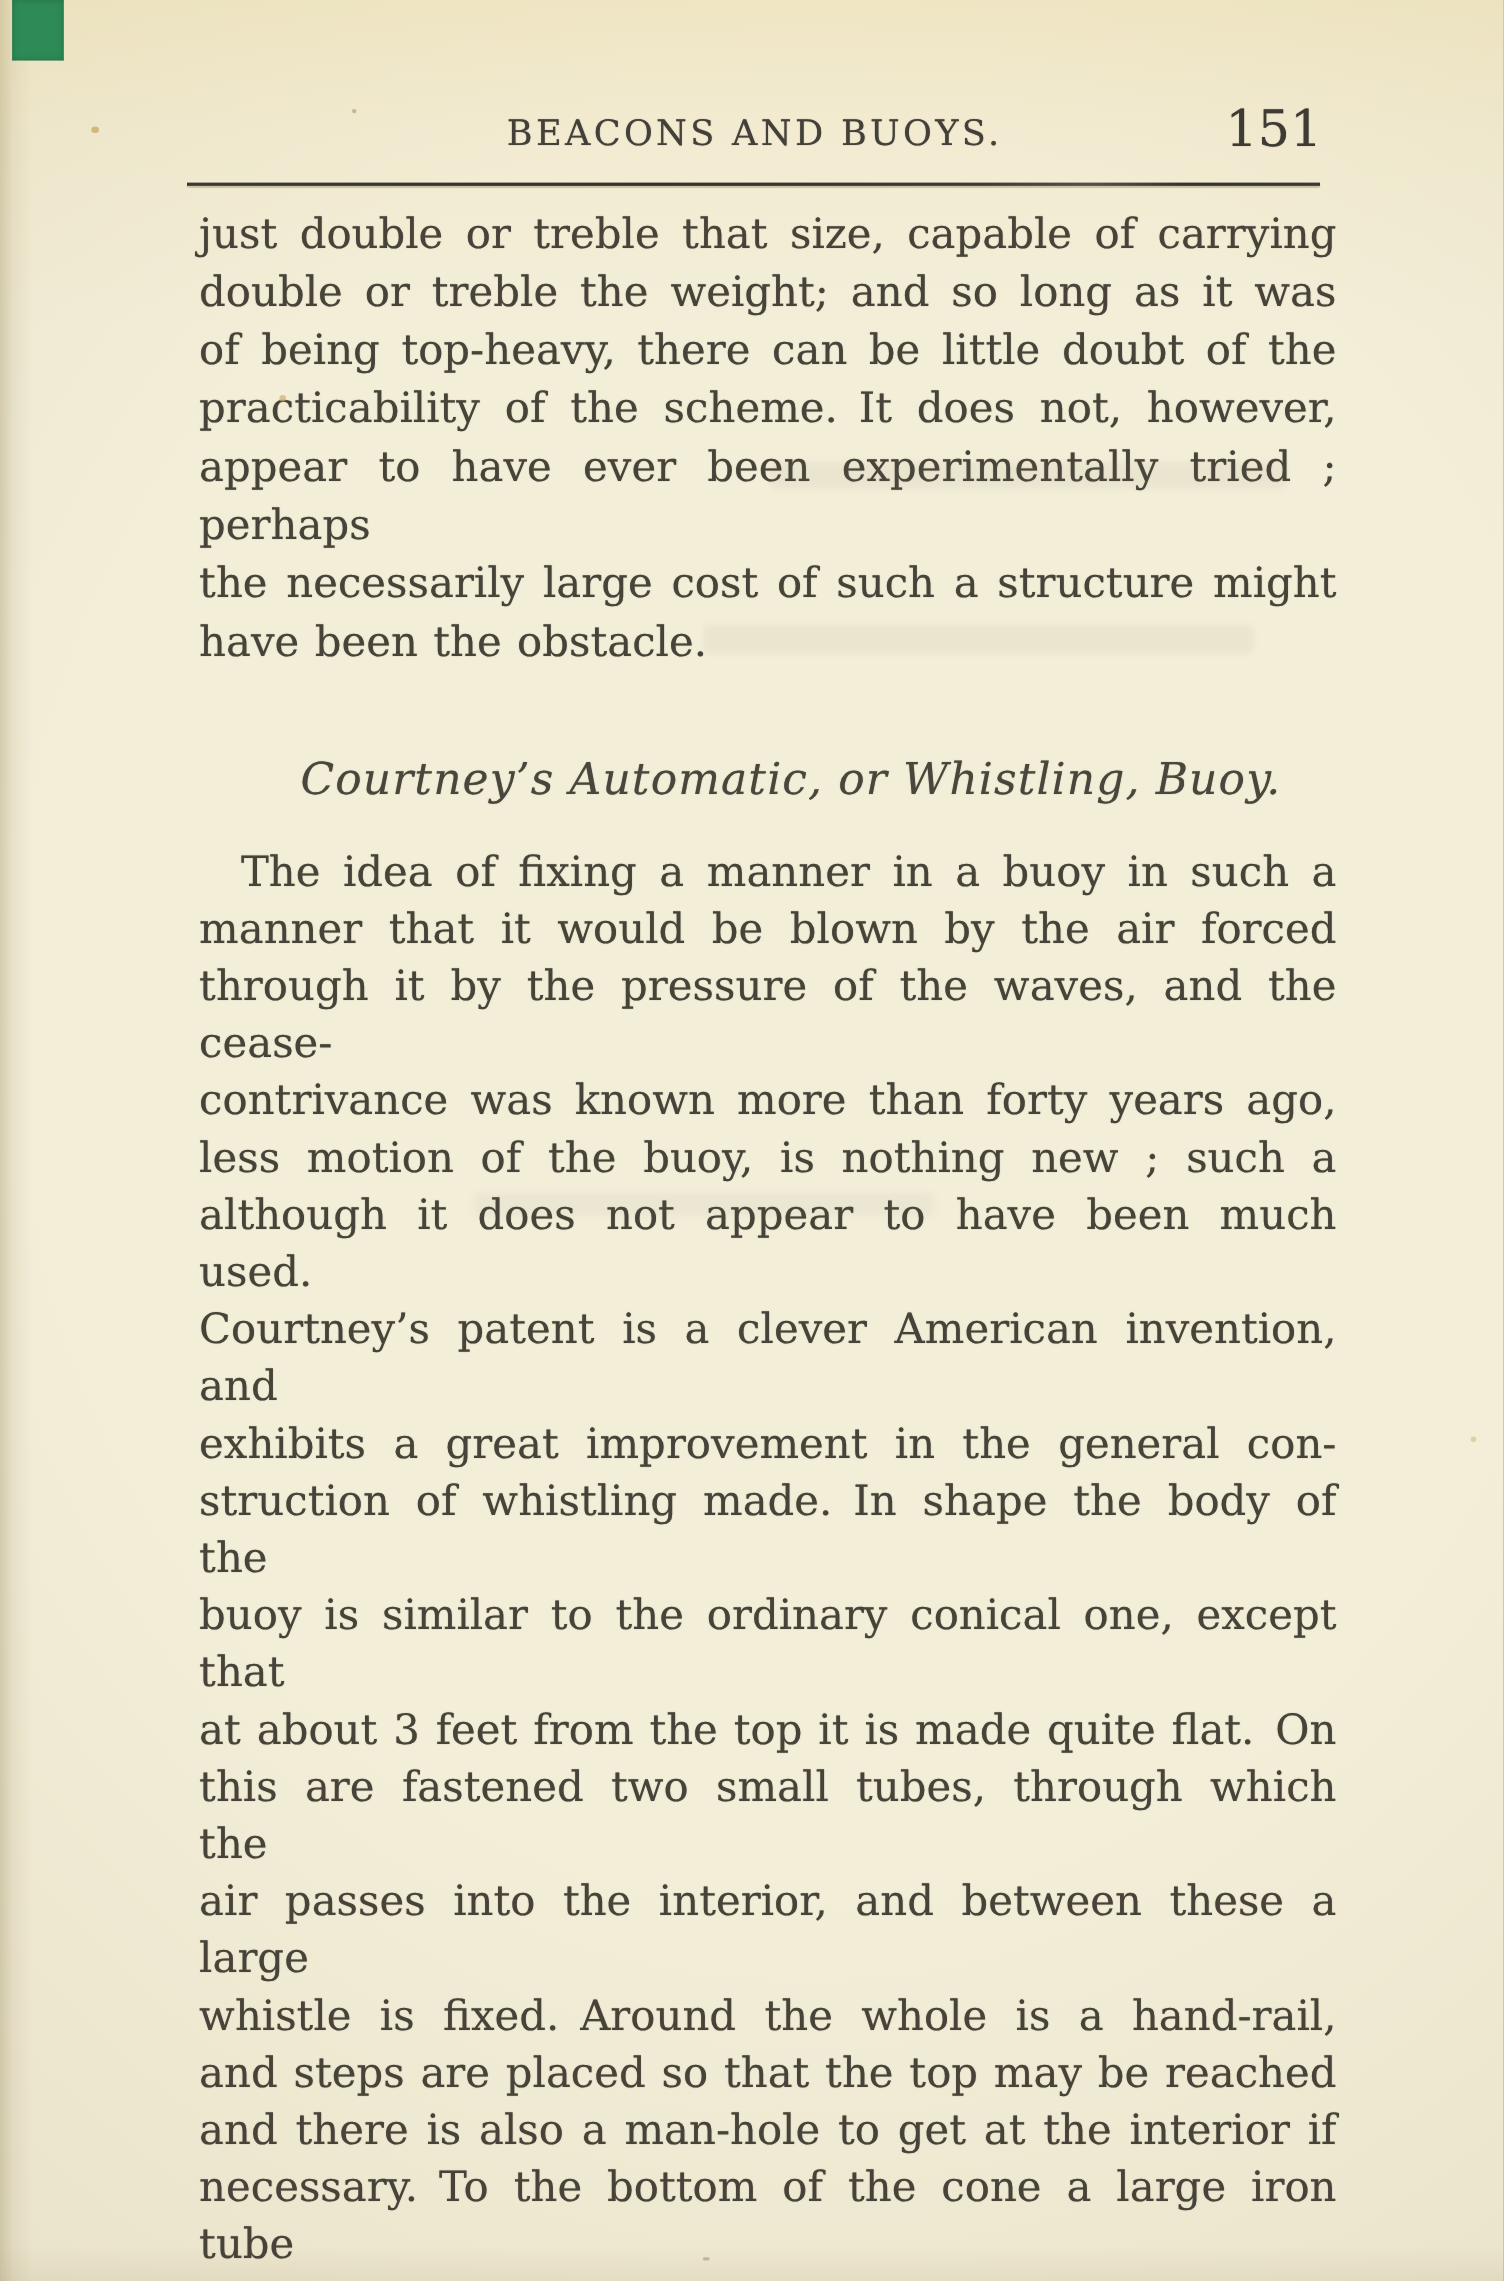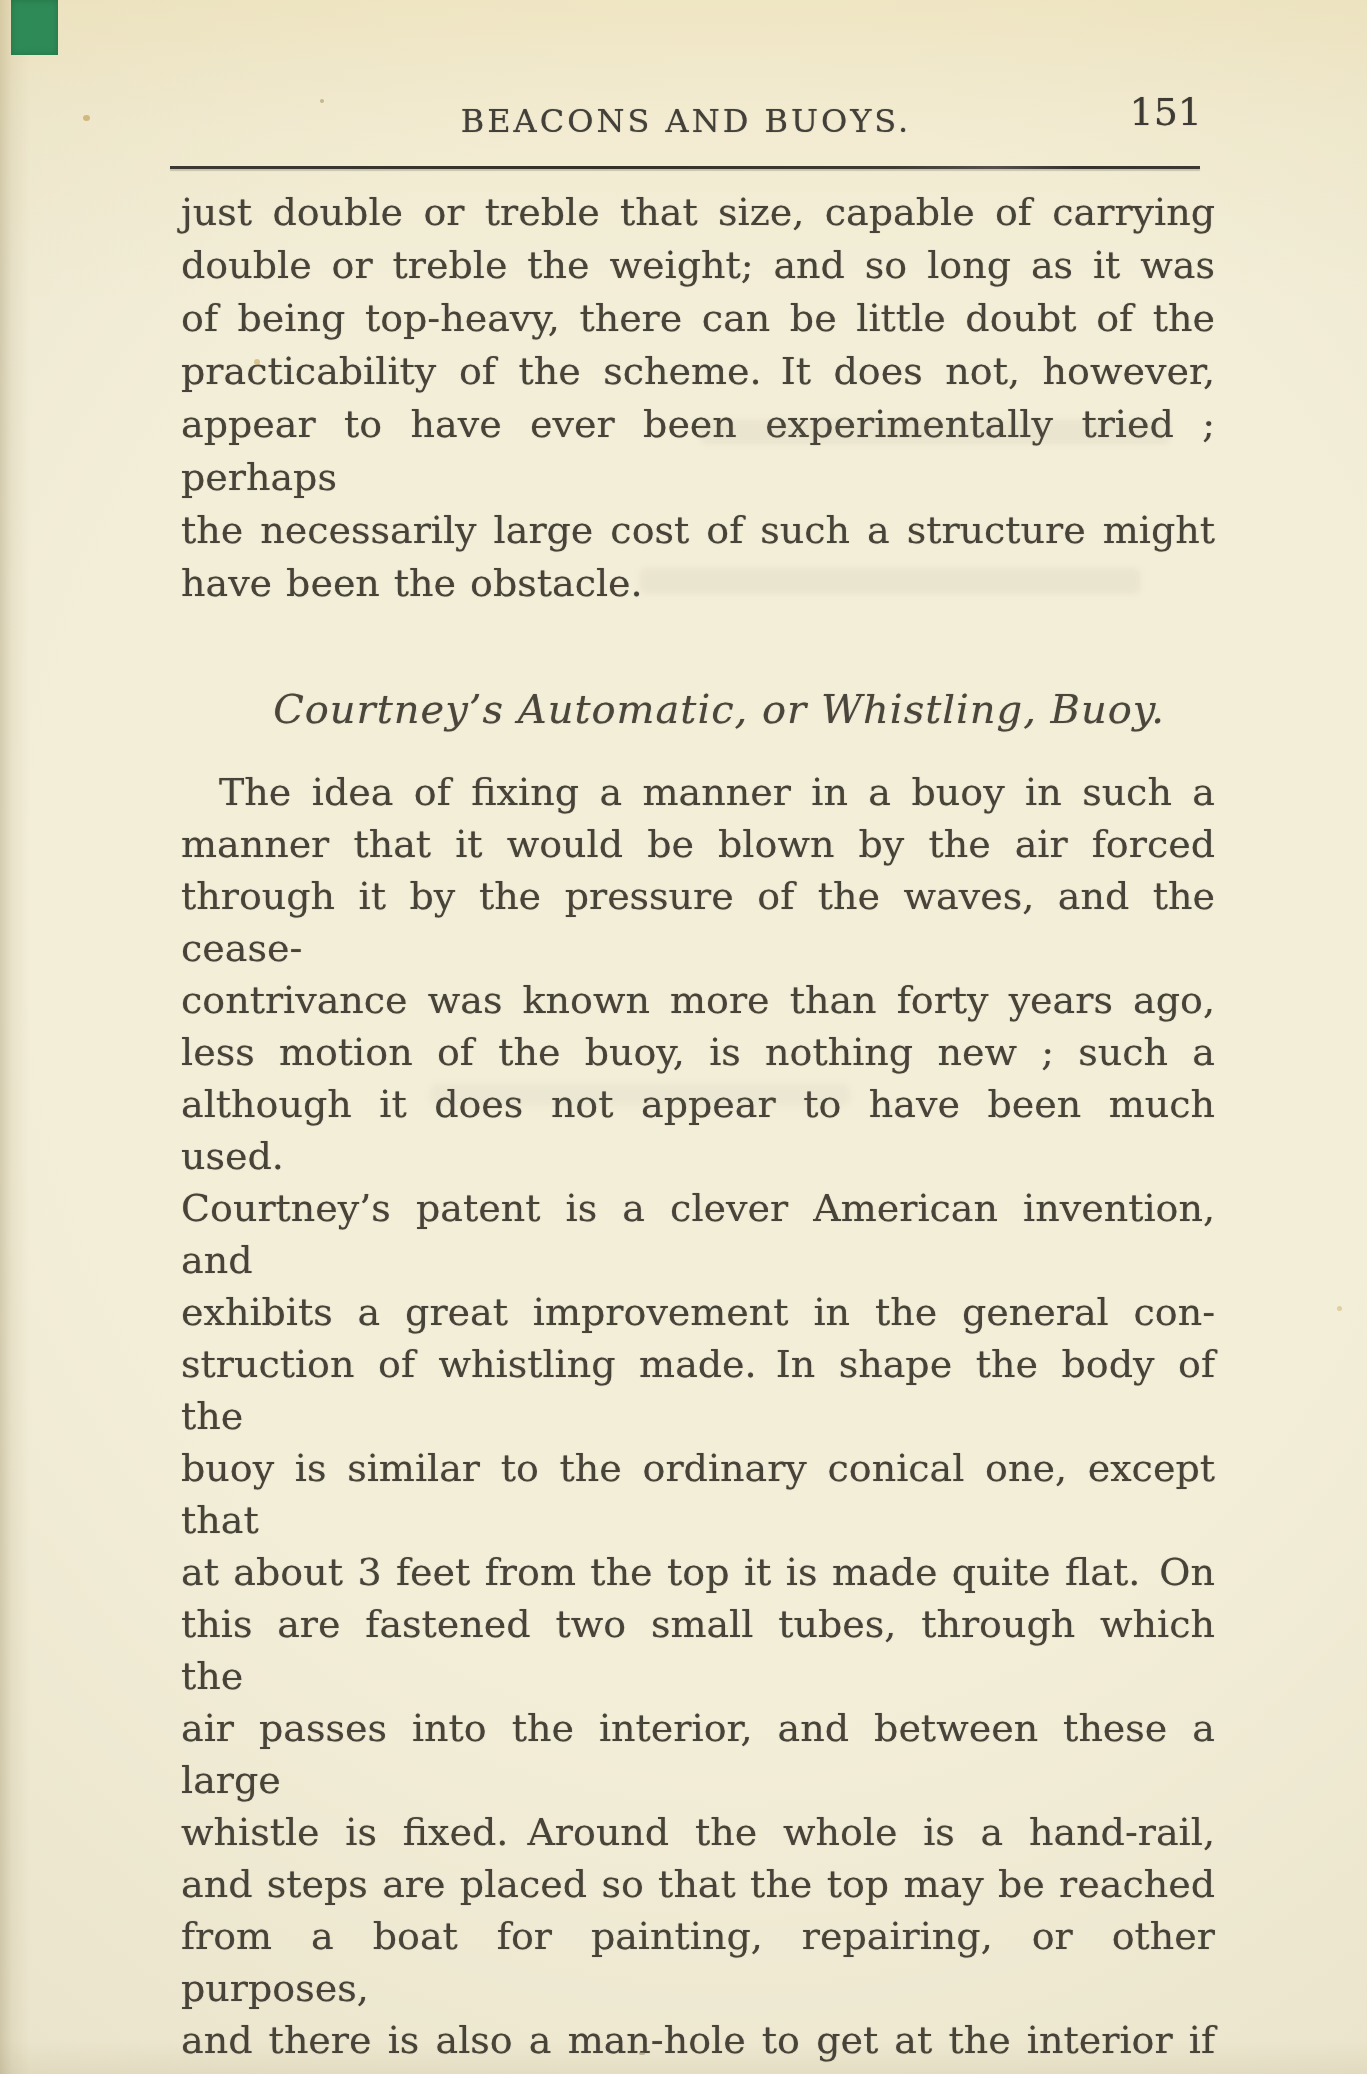--- a/index.html
+++ b/index.html
@@ -37,21 +37,21 @@
   .header-title {
     position: absolute; left: 0; right: 0; top: 10px;
     text-align: center;
     font-size: 32px; letter-spacing: 3px;
     color: #43403a;
     text-shadow: 0 0 1px rgba(66,63,55,0.65);
     white-space: nowrap;
   }
   .page-number {
     position: absolute; right: 0; top: -2px;
-    font-size: 38px; color: #3e3b35;
+    font-size: 46px; color: #3e3b35;
     text-shadow: 0 0 1px rgba(62,59,52,0.6);
   }
 
   .header-rule {
     position: absolute; left: 170px; top: 166px; width: 1030px; height: 3px;
     background: linear-gradient(90deg,
       #3c3933 0%, #343128 42%, #3e3b33 70%, #55514a 80%, #36332c 88%, #3c3933 100%);
     box-shadow: 0 2px 1px rgba(62,59,52,0.22);
   }
 
@@ -135,21 +135,20 @@
     <div class="line">although it does not appear to have been much used.</div>
     <div class="line">Courtney’s patent is a clever American invention, and</div>
     <div class="line">exhibits a great improvement in the general con-</div>
     <div class="line">struction of whistling made. In shape the body of the</div>
     <div class="line">buoy is similar to the ordinary conical one, except that</div>
     <div class="line">at about 3 feet from the top it is made quite flat. On</div>
     <div class="line">this are fastened two small tubes, through which the</div>
     <div class="line">air passes into the interior, and between these a large</div>
     <div class="line">whistle is fixed. Around the whole is a hand-rail,</div>
     <div class="line">and steps are placed so that the top may be reached</div>
-    <div class="line">from a boat for painting, repairing, or other purposes,</div>
     <div class="line">and there is also a man-hole to get at the interior if</div>
     <div class="line">necessary. To the bottom of the cone a large iron tube</div>
 
   </section>
 
   <div class="speck speck-1"></div>
   <div class="speck speck-2"></div>
   <div class="speck speck-3"></div>
   <div class="speck speck-5"></div>
   <div class="speck speck-6"></div>

